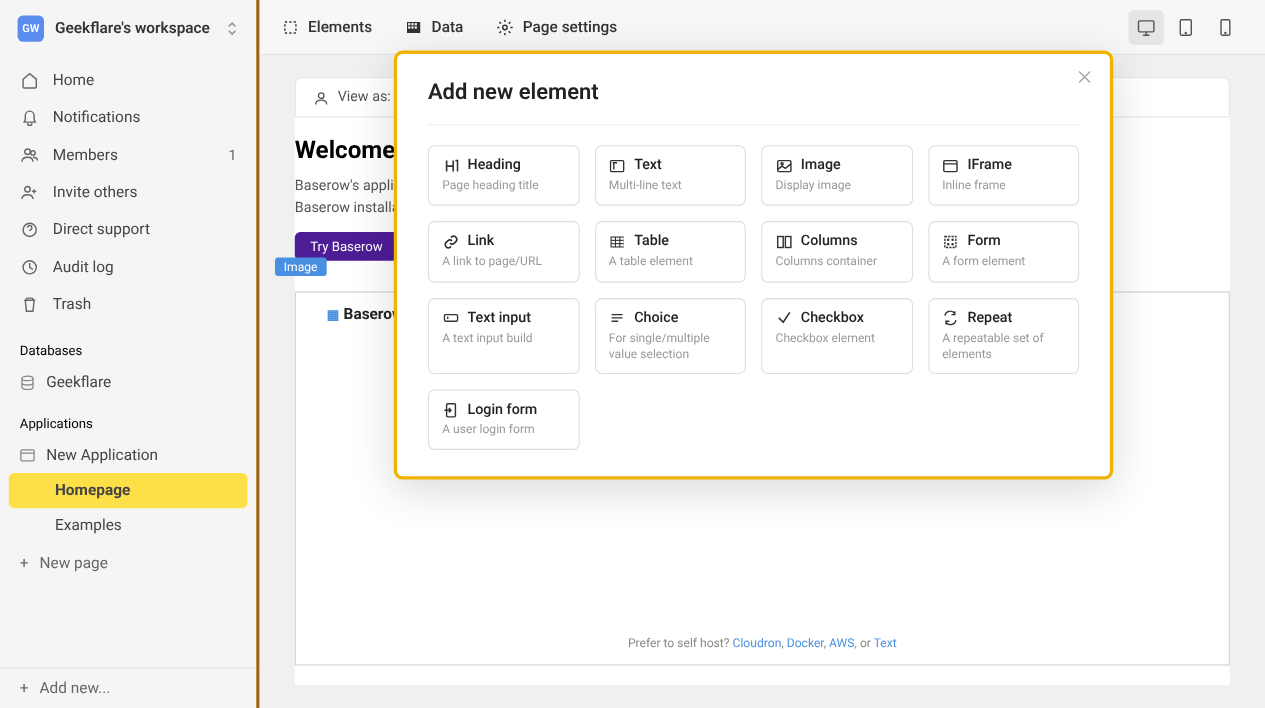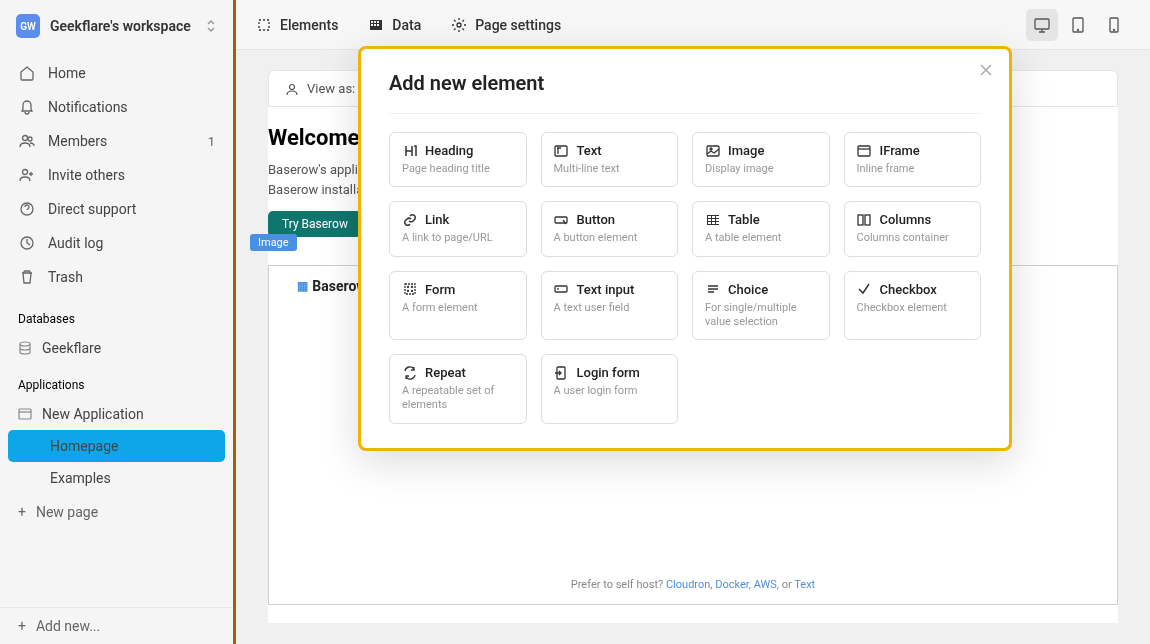--- a/index.html
+++ b/index.html
@@ -12,36 +12,36 @@
 .chevron-updown { color: #999; font-size: 14px; }
 
 .nav-section { padding: 4px 8px; }
 .nav-item { display: flex; align-items: center; padding: 8px 10px; gap: 12px; color: #444; font-size: 14px; border-radius: 5px; cursor: pointer; }
 .nav-item .icon { width: 18px; height: 18px; display: flex; align-items: center; justify-content: center; color: #666; }
 .nav-badge { margin-left: auto; font-size: 13px; color: #666; }
 
 .section-label { padding: 14px 18px 6px; font-size: 12px; color: #000000; }
 .db-item, .app-item { display: flex; align-items: center; padding: 8px 18px; gap: 10px; color: #444; font-size: 14px; cursor: pointer; }
 .page-item { padding: 8px 18px 8px 42px; font-size: 14px; color: #444; cursor: pointer; border-radius: 5px; margin: 0 8px; }
-.page-item.active { background: #0ea5e9; font-weight: 400; }
+.page-item.active { background: #fde047; font-weight: 700; }
 .add-item { display: flex; align-items: center; padding: 10px 18px; gap: 10px; color: #666; font-size: 14px; cursor: pointer; }
 
 .main-area { position: absolute; left: 236px; top: 0; right: 0; height: 644px; }
 .top-bar { height: 50px; display: flex; align-items: center; padding: 0 20px; gap: 30px; border-bottom: 1px solid #e5e5e5; background: #f7f7f7; }
 .top-tab { display: flex; align-items: center; gap: 8px; font-size: 14px; color: #333; font-weight: 500; cursor: pointer; }
 .device-group { margin-left: auto; display: flex; gap: 4px; }
 .device-btn { width: 32px; height: 32px; display: flex; align-items: center; justify-content: center; border-radius: 5px; cursor: pointer; color: #555; }
 .device-btn.active { background: #e5e5e5; }
 
 .canvas-area { position: absolute; top: 50px; left: 0; right: 0; bottom: 0; background: #f0f0f0; padding: 20px 32px; }
 .view-bar { background: white; border: 1px solid #e5e5e5; border-radius: 6px 6px 0 0; padding: 10px 16px; font-size: 13px; color: #555; display: flex; align-items: center; gap: 8px; }
 .page-content { background: white; padding: 18px 0; }
 .page-title { font-size: 22px; font-weight: 700; padding: 0 0 10px; }
 .page-desc { font-size: 13px; color: #555; line-height: 1.5; }
-.try-btn { display: inline-block; background: #0f766e; color: white; padding: 6px 14px; border-radius: 5px; font-size: 12px; margin-top: 12px; position: relative; }
+.try-btn { display: inline-block; background: #4c1d95; color: white; padding: 6px 14px; border-radius: 5px; font-size: 12px; margin-top: 12px; position: relative; }
 .img-label { position: absolute; left: -18px; bottom: -14px; background: #4a90e2; color: white; padding: 2px 8px; border-radius: 3px; font-size: 11px; }
 .preview-frame { margin-top: 28px; border: 1px solid #d0d0d0; background: white; min-height: 340px; }
 .preview-header { display: flex; align-items: center; padding: 12px 28px; gap: 16px; font-size: 12px; color: #666; }
 .preview-logo { font-weight: 700; color: #222; font-size: 14px; display: flex; align-items: center; gap: 4px; }
 .preview-logo-icon { color: #4a90e2; font-size: 12px; }
 .self-host { text-align: center; font-size: 11px; color: #888; padding: 12px; }
 .self-host a { color: #4a90e2; text-decoration: none; }
 
 .modal-overlay { position: absolute; inset: 0; display: flex; align-items: flex-start; justify-content: center; pointer-events: none; }
 .modal { margin-top: 46px; margin-left: 220px; width: 654px; background: white; border: 3px solid #f0b400; border-radius: 8px; padding: 22px 28px 24px; box-shadow: 0 10px 40px rgba(0,0,0,0.15); pointer-events: auto; position: relative; }
@@ -336,32 +336,20 @@
                 <path d="M6 8a3 3 0 004 0l2-2a3 3 0 00-4-4l-1 1M8 6a3 3 0 00-4 0L2 8a3 3 0 004 4l1-1"></path>
               </svg>
             </span>
             <span>Link</span>
           </div>
           <div class="element-desc">A link to page/URL</div>
         </div>
         <div class="element-card">
           <div class="element-head">
             <span class="element-icon">
-              <svg width="14" height="14" viewBox="0 0 14 14" fill="none" stroke="currentColor" stroke-width="1.3">
-                <rect x="1" y="4" width="12" height="6" rx="1"></rect>
-                <path d="M9 7l3 4"></path>
-              </svg>
-            </span>
-            <span>Button</span>
-          </div>
-          <div class="element-desc">A button element</div>
-        </div>
-        <div class="element-card">
-          <div class="element-head">
-            <span class="element-icon">
               <svg width="14" height="14" viewBox="0 0 14 14" fill="currentColor">
                 <rect x="1" y="2" width="12" height="10"></rect>
                 <rect x="2" y="3" width="3" height="2" fill="white"></rect>
                 <rect x="6" y="3" width="3" height="2" fill="white"></rect>
                 <rect x="10" y="3" width="3" height="2" fill="white"></rect>
                 <rect x="2" y="6" width="3" height="2" fill="white"></rect>
                 <rect x="6" y="6" width="3" height="2" fill="white"></rect>
                 <rect x="10" y="6" width="3" height="2" fill="white"></rect>
                 <rect x="2" y="9" width="3" height="2" fill="white"></rect>
                 <rect x="6" y="9" width="3" height="2" fill="white"></rect>
@@ -402,21 +390,21 @@
         <div class="element-card">
           <div class="element-head">
             <span class="element-icon">
               <svg width="14" height="14" viewBox="0 0 14 14" fill="none" stroke="currentColor" stroke-width="1.3">
                 <rect x="1" y="4" width="12" height="6" rx="1"></rect>
                 <path d="M4 6v2"></path>
               </svg>
             </span>
             <span>Text input</span>
           </div>
-          <div class="element-desc">A text user field</div>
+          <div class="element-desc">A text input build</div>
         </div>
         <div class="element-card">
           <div class="element-head">
             <span class="element-icon">
               <svg width="14" height="14" viewBox="0 0 14 14" fill="none" stroke="currentColor" stroke-width="1.3">
                 <path d="M2 4h10M2 7h10M2 10h6"></path>
               </svg>
             </span>
             <span>Choice</span>
           </div>

